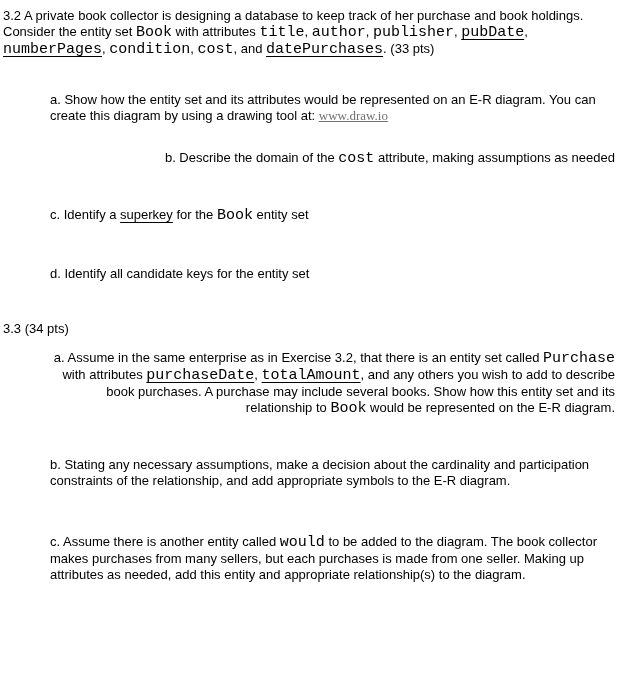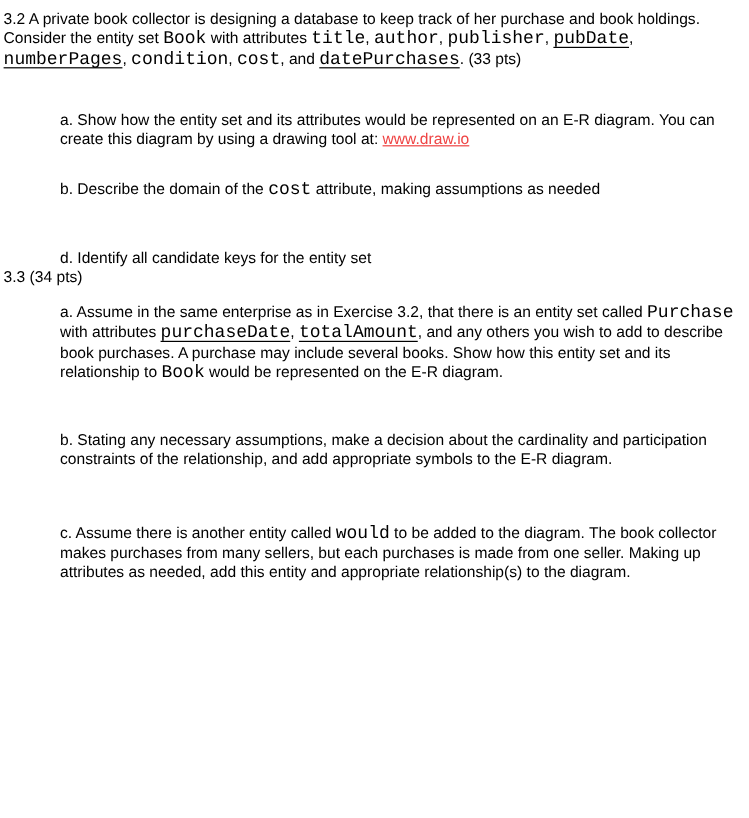--- a/index.html
+++ b/index.html
@@ -25,50 +25,52 @@
     margin: 0;
     max-width: 612px;
   }
   .indent {
     margin-left: 47px;
     max-width: 565px;
   }
   
   .mb34 { margin-bottom: 34px; }
   .mb26 { margin-bottom: 26px; }
-  .mb40 { margin-bottom: 40px; }
+  .mb40 { margin-bottom: 40px; text-align: right; }
   .mb42 { margin-bottom: 42px; }
-  .mb39 { }
+  .mb39 { margin-bottom: 39px; }
   .mb33 { margin-bottom: 33px; }
   .mb13 { margin-bottom: 13px; }
   .mb45 { margin-bottom: 45px; }
   
   .seg-code, .seg-codeerr {
     font-family: "Liberation Mono", "DejaVu Sans Mono", monospace;
     font-size: 15px;
   }
   .seg-err, .seg-codeerr {
     text-decoration-line: underline;
     text-decoration-style: wavy;
     text-decoration-color: #ff0000;
     text-decoration-thickness: 1px;
     text-underline-offset: 3px;
     text-decoration: underline;
   }
   .seg-link {
-    color: #ef4444;
+    color: #737373;
     text-decoration: underline;
     cursor: pointer;
+    font-family: Liberation Serif, serif;
   }
 </style>
 </head>
 <body>
 
 <div class="doc">
   <p class="para mb34"><span class="seg-t">3.2 A private book collector is designing a database to keep track of her purchase and book holdings. Consider the entity set </span><span class="seg-code">Book</span><span class="seg-t"> with attributes </span><span class="seg-code">title</span><span class="seg-t">, </span><span class="seg-code">author</span><span class="seg-t">, </span><span class="seg-code">publisher</span><span class="seg-t">, </span><span class="seg-codeerr">pubDate</span><span class="seg-t">, </span><span class="seg-codeerr">numberPages</span><span class="seg-t">, </span><span class="seg-code">condition</span><span class="seg-t">, </span><span class="seg-code">cost</span><span class="seg-t">, and </span><span class="seg-codeerr">datePurchases</span><span class="seg-t">. (33 pts)</span></p>
   <p class="para indent mb26"><span class="seg-t">a. Show how the entity set and its attributes would be represented on an E-R diagram. You can create this diagram by using a drawing tool at: </span><a class="seg-link" href="#">www.draw.io</a></p>
   <p class="para indent mb40"><span class="seg-t">b. Describe the domain of the </span><span class="seg-code">cost</span><span class="seg-t"> attribute, making assumptions as needed</span></p>
+  <p class="para indent mb42"><span class="seg-t">c. Identify a </span><span class="seg-err">superkey</span><span class="seg-t"> for the </span><span class="seg-code">Book</span><span class="seg-t"> entity set</span></p>
   <p class="para indent mb39"><span class="seg-t">d. Identify all candidate keys for the entity set</span></p>
   <p class="para mb13"><span class="seg-t">3.3 (34 pts)</span></p>
   <p class="para indent mb40"><span class="seg-t">a. Assume in the same enterprise as in Exercise 3.2, that there is an entity set called </span><span class="seg-code">Purchase</span><span class="seg-t"> with attributes </span><span class="seg-codeerr">purchaseDate</span><span class="seg-t">, </span><span class="seg-codeerr">totalAmount</span><span class="seg-t">, and any others you wish to add to describe book purchases. A purchase may include several books. Show how this entity set and its relationship to </span><span class="seg-code">Book</span><span class="seg-t"> would be represented on the E-R diagram.</span></p>
   <p class="para indent mb45"><span class="seg-t">b. Stating any necessary assumptions, make a decision about the cardinality and participation constraints of the relationship, and add appropriate symbols to the E-R diagram.</span></p>
   <p class="para indent"><span class="seg-t">c. Assume there is another entity called </span><span class="seg-code">would</span><span class="seg-t"> to be added to the diagram. The book collector makes purchases from many sellers, but each purchases is made from one seller. Making up attributes as needed, add this entity and appropriate relationship(s) to the diagram.</span></p>
 </div>
 
 </body></html>

